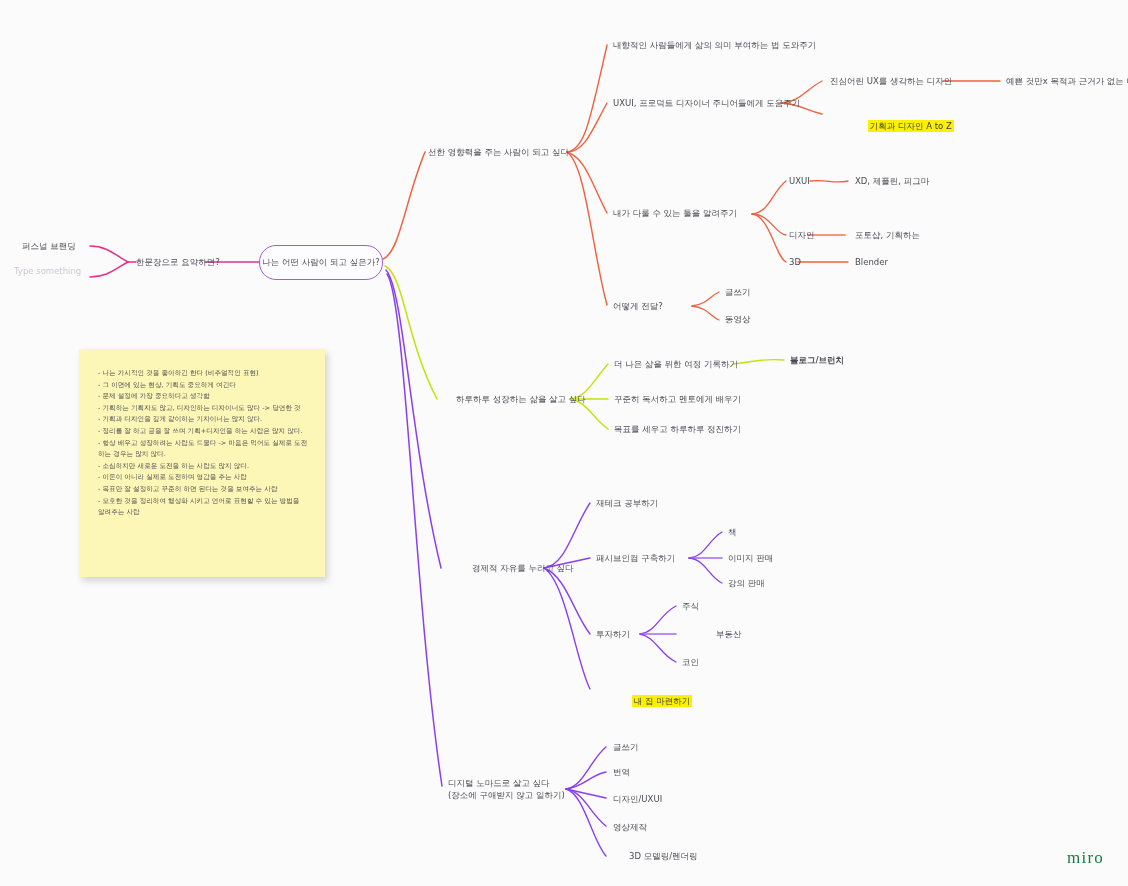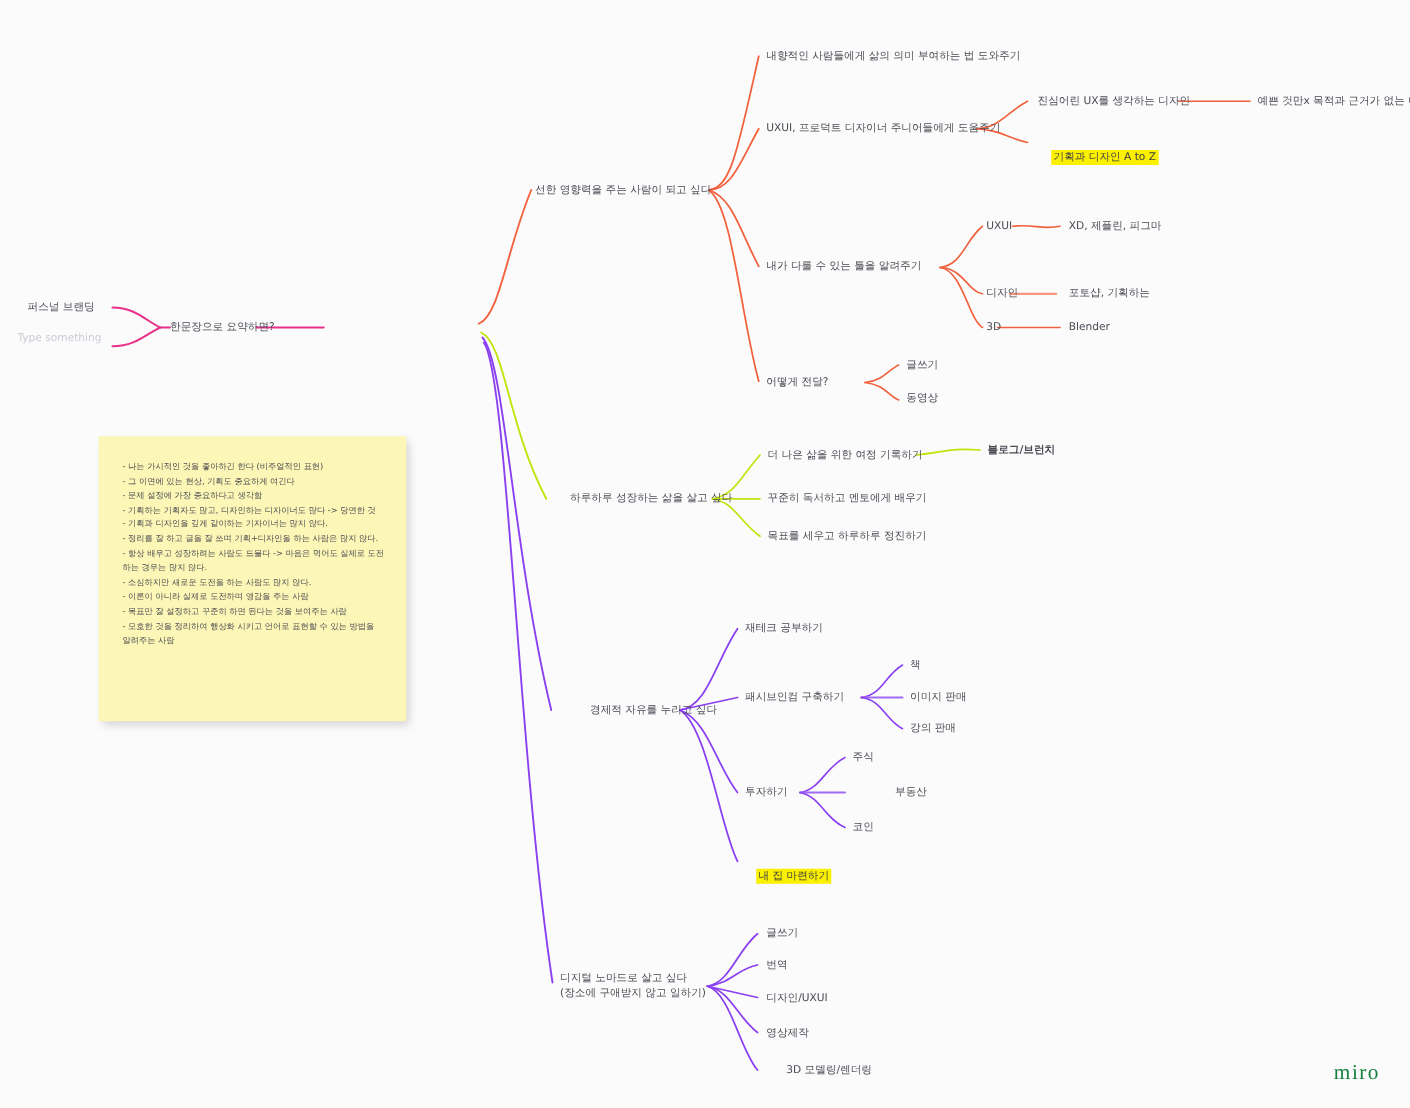--- a/index.html
+++ b/index.html
@@ -2,21 +2,21 @@
 <html><head>
 <meta charset="utf-8">
 <style>
   html,body{margin:0;padding:0;background:#fbfbfb;}
   body{width:1128px;height:886px;position:relative;overflow:hidden;
        font-family:"DejaVu Sans","Liberation Sans",sans-serif;}
   #canvas{position:absolute;inset:0;width:1128px;height:886px;}
   svg.wires{position:absolute;left:0;top:0;width:1128px;height:886px;pointer-events:none;}
   .node{position:absolute;color:#4a4a55;font-size:8.5px;line-height:12px;white-space:pre;}
   .node.two{line-height:11.5px;}
-  .hl{background:#faf000;padding:1px 2px;color:#3b3b44;}
+  .hl{background:#faf000;padding:1px 2px;color:#3b3b44;margin-left:27px;}
   .ghost{color:#cfc9d6;}
   .center-node{position:absolute;left:259px;top:245px;width:122px;height:33px;
       border:1.6px solid #a25ddc;border-radius:17px;background:#fdfcff;
       display:flex;align-items:center;justify-content:center;
       color:#4a4a55;font-size:8.5px;}
   .sticky{position:absolute;left:79px;top:349px;width:246px;height:228px;
       background:#fcf7b6;box-shadow:3px 4px 7px rgba(0,0,0,.16);}
   .sticky-inner{padding:19px 17px 0 19px;font-size:6.6px;line-height:11.6px;
       color:#4a4a52;white-space:pre-wrap;}
   .miro{position:absolute;right:24px;bottom:18px;color:#15803d;
@@ -77,20 +77,23 @@
 
       <path d="M387,274 C406,300 414,600 442,786" stroke="#8a3ff0" stroke-width="1.5"></path>
       <path d="M566,789 C584,786 590,760 606,747" stroke="#8a3ff0" stroke-width="1.4"></path>
       <path d="M566,789 C584,787 590,775 606,772" stroke="#8a3ff0" stroke-width="1.4"></path>
       <path d="M566,789 L606,798" stroke="#8a3ff0" stroke-width="1.4"></path>
       <path d="M566,789 C584,792 590,814 606,826" stroke="#8a3ff0" stroke-width="1.4"></path>
       <path d="M566,789 C584,794 592,840 606,856" stroke="#8a3ff0" stroke-width="1.4"></path>
     </g>
   </svg>
 
+  <div class="center-node">
+    <span>나는 어떤 사람이 되고 싶은가?</span>
+  </div>
 
   <div class="node" style="left:136px;top:256px;">한문장으로 요약하면?</div>
   <div class="node" style="left:22px;top:240px;">퍼스널 브랜딩</div>
   <div class="node ghost" style="left:14px;top:265px;">Type something</div>
 
   <div class="node" style="left:428px;top:146px;">선한 영향력을 주는 사람이 되고 싶다</div>
   <div class="node" style="left:613px;top:39px;">내향적인 사람들에게 삶의 의미 부여하는 법 도와주기</div>
   <div class="node" style="left:613px;top:97px;">UXUI, 프로덕트 디자이너 주니어들에게 도움주기</div>
   <div class="node" style="left:830px;top:75px;">진심어린 UX를 생각하는 디자인</div>
   <div class="node" style="left:1006px;top:75px;">예쁜 것만x 목적과 근거가 없는 디자인</div>

